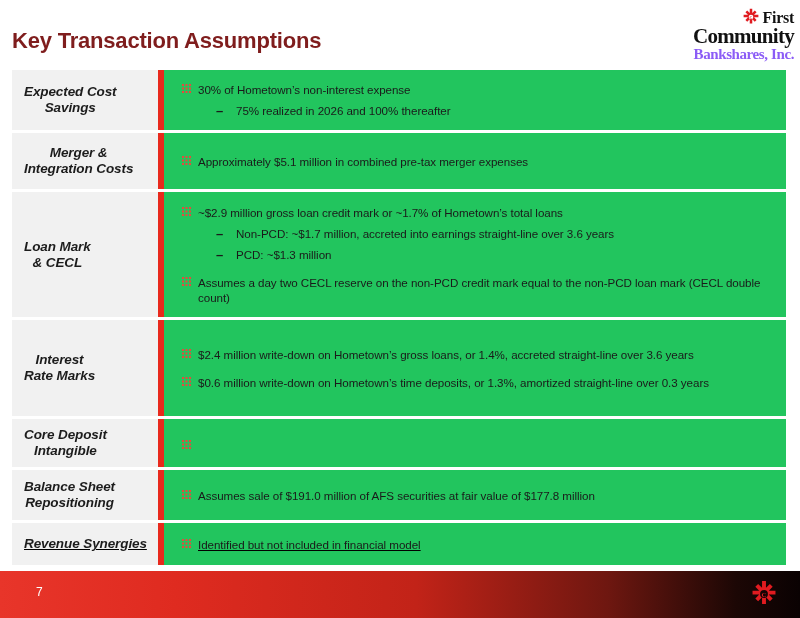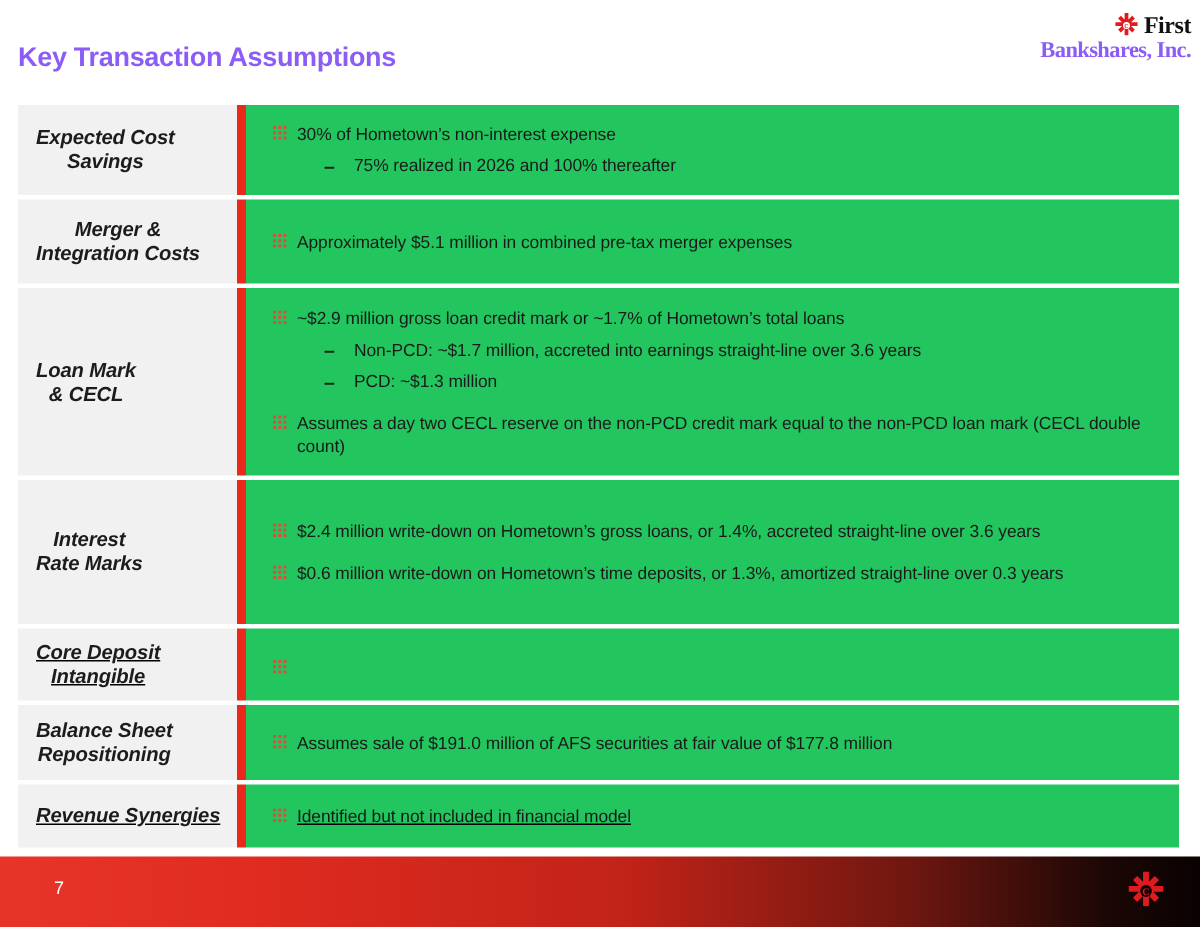--- a/index.html
+++ b/index.html
@@ -8,21 +8,21 @@
     background: #ffffff;
     font-family: "Liberation Sans", sans-serif;
     overflow: hidden;
   }
   .slide { position: relative; width: 800px; height: 618px; background: #fff; }
 
   
   .header { position: absolute; left: 0; top: 0; width: 800px; height: 68px; }
   .slide-title {
     position: absolute; left: 12px; top: 28px;
-    font-size: 18px; font-weight: bold; color: #8b5cf6;
+    font-size: 22px; font-weight: bold; color: #7f1d1d;
     letter-spacing: -0.2px; white-space: nowrap;
   }
   .logo-block {
     position: absolute; right: 6px; top: 6px;
     width: 132px; height: 54px;
     text-align: right; line-height: 1;
   }
   .logo-row1 {
     display: flex; align-items: flex-end; justify-content: flex-end; gap: 3px;
     height: 20px;
@@ -103,20 +103,21 @@
           <svg viewBox="0 0 100 100" width="18" height="18" aria-hidden="true">
             <g fill="#e01b20">
               <path d="M43 4 h14 v24 l14-14 10 10 -14 14 h24 v14 h-24 l14 14 -10 10 -14-14 v24 h-14 v-24 l-14 14 -10-10 14-14 h-24 v-14 h24 l-14-14 10-10 14 14 z"></path>
             </g>
             <circle cx="50" cy="50" r="13" fill="#ffffff"></circle>
             <text x="50" y="59" font-size="22" font-family="Liberation Serif, serif" font-weight="bold" fill="#e01b20" text-anchor="middle">C</text>
           </svg>
         </span>
         <span class="logo-first">First</span>
       </div>
+      <div class="logo-community">Community</div>
       <div class="logo-banks">Bankshares, Inc.</div>
     </div>
   </div>
 
   <div class="table" id="table-root">
       <div class="row" style="min-height: 60px;">
         <div class="row-label">
           <div class="row-label-text">Expected Cost<br>Savings</div>
         </div>
         <div class="row-bar" style="background: rgb(232, 41, 28);"></div>
@@ -262,21 +263,21 @@
                   <rect x="0" y="7" width="2" height="2"></rect>
                   <rect x="3.5" y="7" width="2" height="2"></rect>
                   <rect x="7" y="7" width="2" height="2"></rect>
                 </g>
               </svg>
             </span>
             <span class="bullet-text">$0.6 million write-down on Hometown’s time deposits, or 1.3%, amortized straight-line over 0.3 years</span>
           </div>
         </div>
       </div>
-      <div class="row" style="min-height: 48px; text-decoration: underline;">
+      <div class="row" style="min-height: 48px;">
         <div class="row-label">
           <div class="row-label-text">Core Deposit<br>Intangible</div>
         </div>
         <div class="row-bar" style="background: rgb(232, 41, 28);"></div>
         <div class="row-body">
           <div class="bullet-line">
             <span class="bullet-mark">
               <svg width="9" height="9" viewBox="0 0 9 9" aria-hidden="true">
                 <g fill="#e8483c">
                   <rect x="0" y="0" width="2" height="2"></rect>

